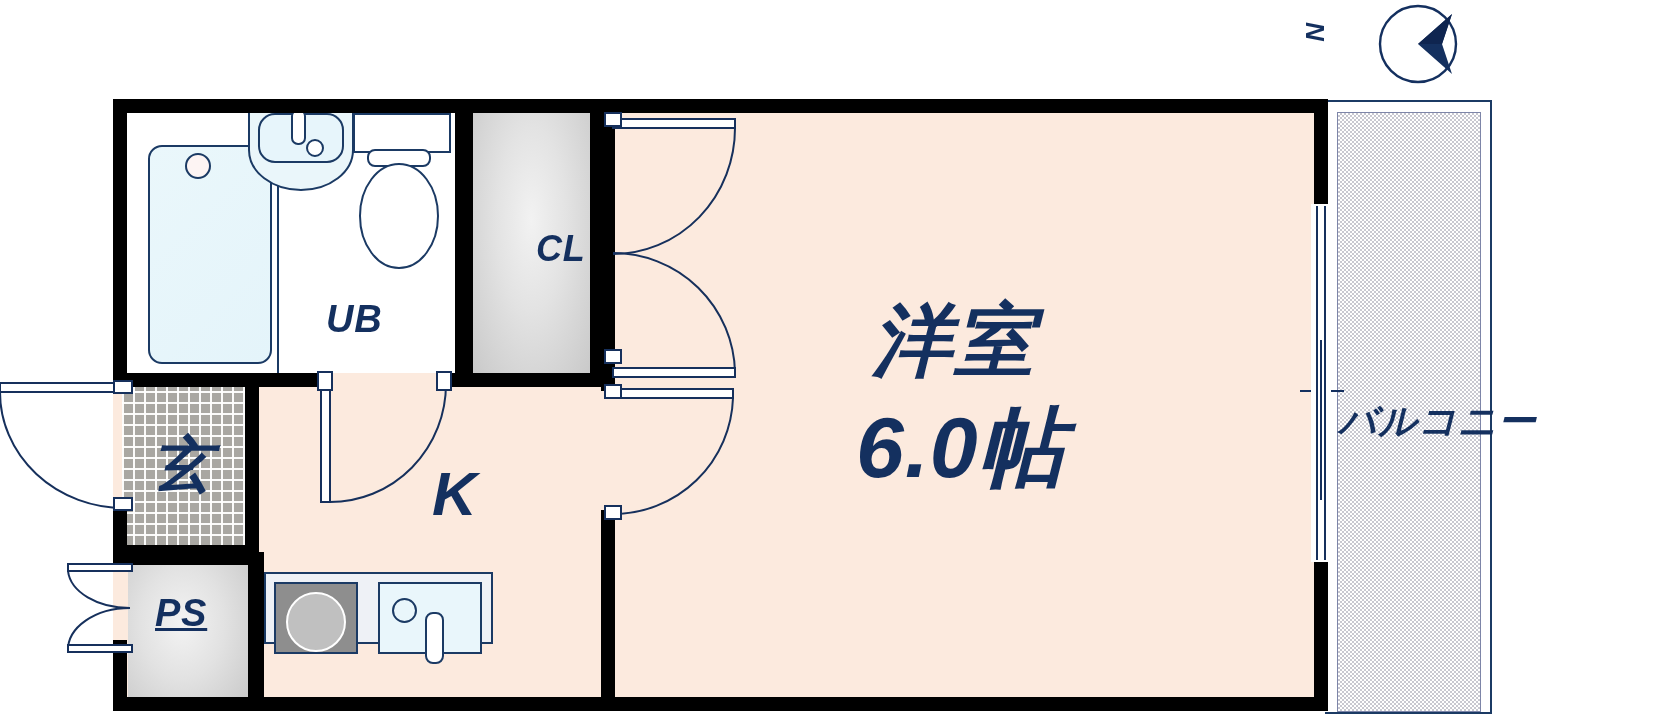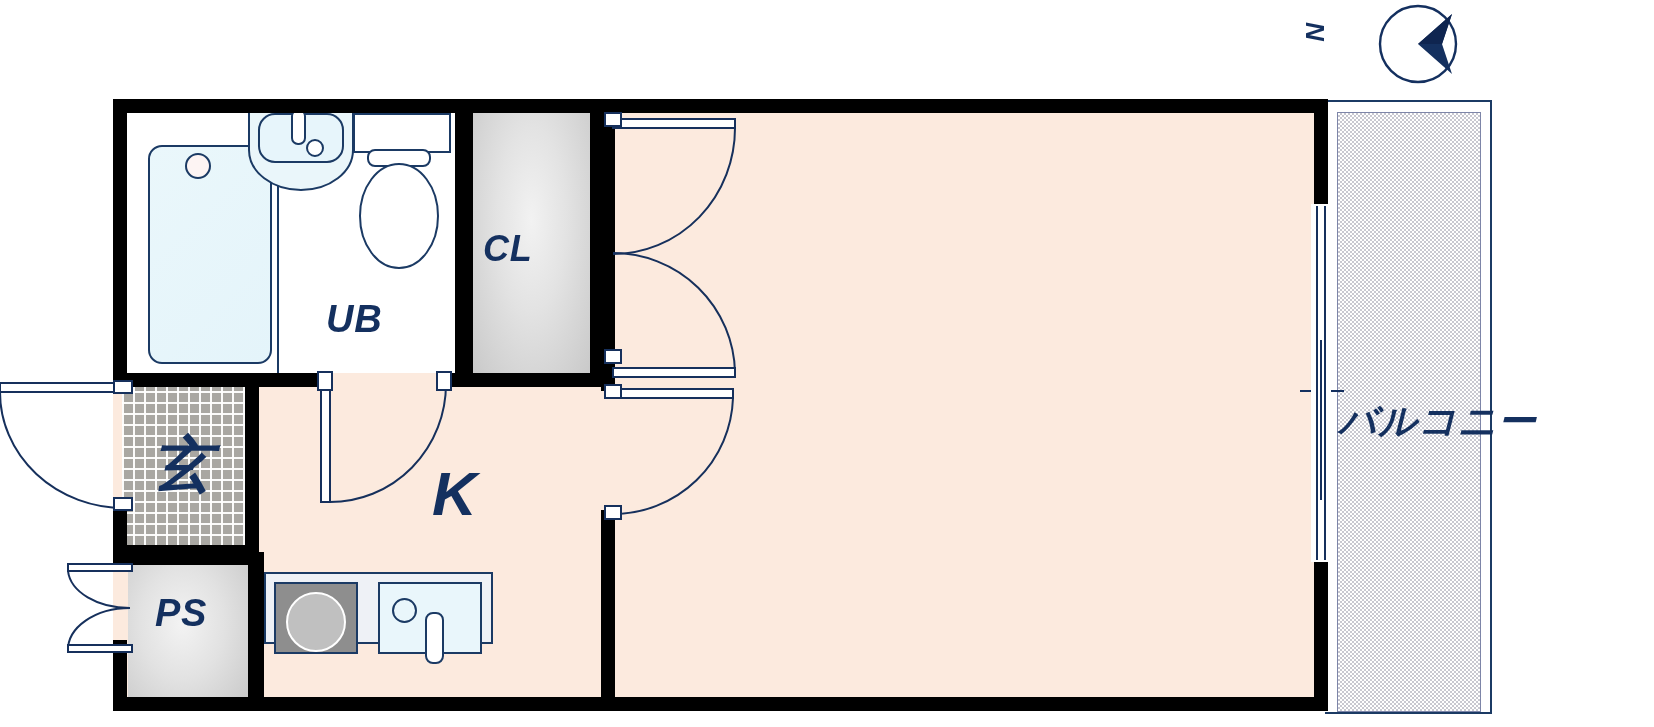--- a/index.html
+++ b/index.html
@@ -80,43 +80,45 @@
     <svg width="100" height="160" viewBox="0 0 100 160">
       <rect x="2" y="2" width="96" height="38" fill="#ffffff" stroke="#1b3a64" stroke-width="2"></rect>
       <rect x="16" y="38" width="62" height="16" rx="7" fill="#ffffff" stroke="#1b3a64" stroke-width="2"></rect>
       <ellipse cx="47" cy="104" rx="39" ry="52" fill="#ffffff" stroke="#1b3a64" stroke-width="2"></ellipse>
     </svg>
   </div>
 
   <div class="lbl" style="left:326px;top:298px;font-size:38px;font-style:italic;">UB</div>
 
   <div class="cl-box" style="left:473px;top:108px;width:117px;height:265px;"></div>
-  <div class="lbl" style="left:483px;top:228px;font-size:36px;">CL</div>
+  <div class="lbl" style="left:536px;top:228px;font-size:36px;">CL</div>
 
   <div class="genkan" style="left:122px;top:380px;width:123px;height:165px;"></div>
   <div class="lbl-jp" style="left:152px;top:425px;font-size:60px;">玄</div>
 
   <div class="ps-box" style="left:128px;top:565px;width:120px;height:146px;"></div>
-  <div class="lbl" style="left:155px;top:592px;font-size:38px;">PS</div>
+  <div class="lbl" style="left:155px;top:592px;font-size:38px;text-decoration:underline;">PS</div>
 
   <div class="lbl" style="left:432px;top:458px;font-size:62px;">K</div>
 
   <div class="abs" style="left:264px;top:572px;width:225px;height:68px;
               background:#eef1f6;border:2px solid #1b3a64;"></div>
   <div class="abs" style="left:274px;top:582px;width:80px;height:68px;
               background:#8e8e8e;border:2px solid #1b3a64;"></div>
   <div class="abs" style="left:286px;top:592px;width:56px;height:56px;border-radius:50%;
               background:#c0c0c0;border:2px solid #ffffff;"></div>
   <div class="abs" style="left:378px;top:582px;width:100px;height:68px;
               background:#e9f6fb;border:2px solid #1b3a64;"></div>
   <div class="abs" style="left:392px;top:598px;width:21px;height:21px;border-radius:50%;
               background:#e9f6fb;border:2px solid #1b3a64;"></div>
   <div class="abs" style="left:425px;top:612px;width:15px;height:48px;border-radius:8px;
               background:#ffffff;border:2px solid #1b3a64;"></div>
 
+  <div class="lbl-jp" style="left:872px;top:288px;font-size:80px;letter-spacing:2px;">洋室</div>
+  <div class="lbl-jp" style="left:856px;top:390px;font-size:86px;letter-spacing:1px;">6.0帖</div>
 
   <div class="abs" style="left:1325px;top:100px;width:165px;height:610px;
               border:2px solid #1b3a64;border-left:none;background:#ffffff;"></div>
   <div class="balcony" style="left:1337px;top:112px;width:142px;height:598px;
               border:1px solid #7d85a8;"></div>
   <div class="lbl-jp" style="left:1338px;top:396px;font-size:38px;letter-spacing:1px;">バルコニー</div>
 
   <div class="abs" style="left:1300px;top:390px;width:44px;height:2px;background:#14305f;"></div>
 
   <div class="abs wall" style="left:113px;top:99px;width:1215px;height:14px;"></div>

